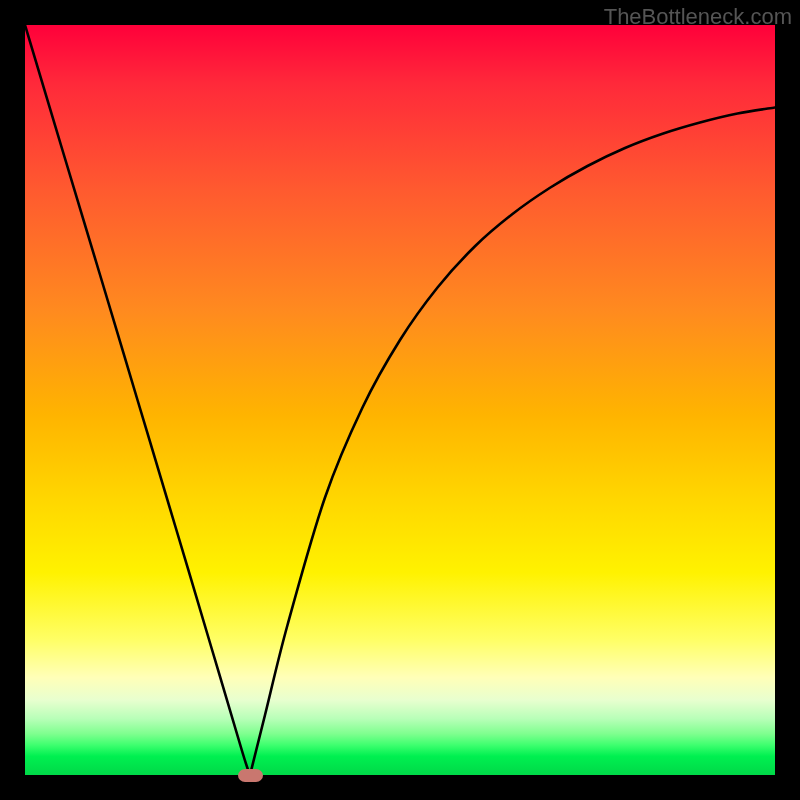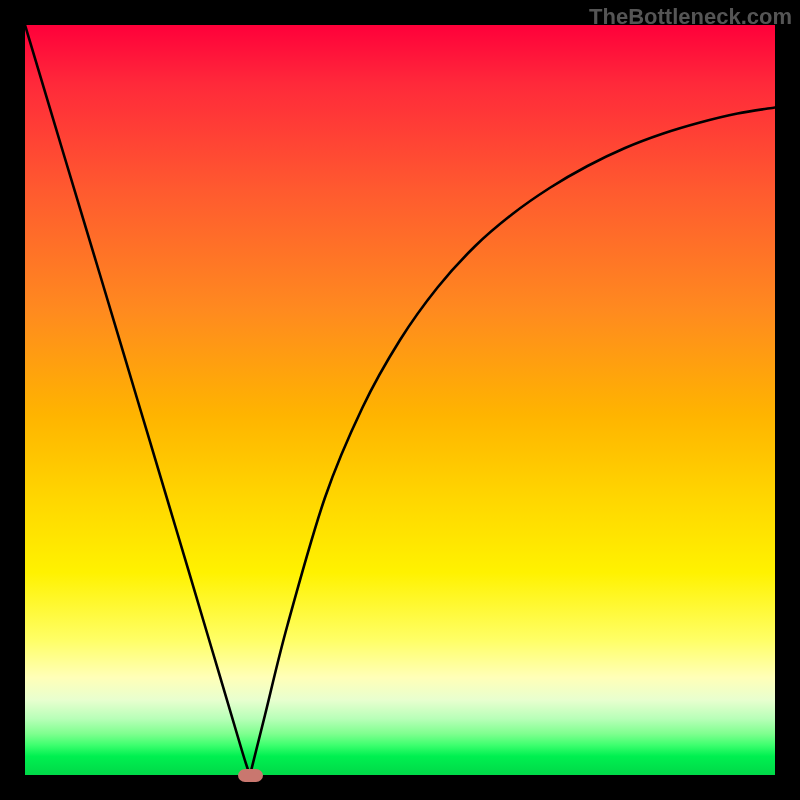--- a/index.html
+++ b/index.html
@@ -56,21 +56,21 @@
     border-radius: 7px / 6.5px;
     background: #c9776f;
   }
   #watermark {
     position: absolute;
     top: 4px;
     right: 8px;
     color: #555;
     font-size: 22px;
     letter-spacing: 0px;
-    font-weight: 700;
+    font-weight: 400;
   }
 </style>
 </head>
 <body>
 
 <div id="wrap">
   <div id="watermark">TheBottleneck.com</div>
   <div id="plot">
     <svg id="curve" viewBox="0 0 750 750" preserveAspectRatio="none">
       <path id="curve-path" fill="none" stroke="#000" stroke-width="2.6" stroke-linecap="round" stroke-linejoin="round" d="M 0.00 0.00 C 6.25 20.88, 25.00 83.63, 37.50 125.25 C 50.00 166.88, 62.50 208.13, 75.00 249.75 C 87.50 291.38, 100.00 333.25, 112.50 375.00 C 125.00 416.75, 137.50 458.38, 150.00 500.25 C 162.50 542.13, 176.25 588.38, 187.50 626.25 C 198.75 664.13, 211.25 706.88, 217.50 727.50 C 223.75 748.13, 223.75 746.25, 225.00 750.00 L 225.00 750.00 C 227.50 740.00, 233.75 715.00, 240.00 690.00 C 246.25 665.00, 252.50 636.25, 262.50 600.00 C 272.50 563.75, 287.50 508.75, 300.00 472.50 C 312.50 436.25, 325.00 408.75, 337.50 382.50 C 350.00 356.25, 362.50 335.00, 375.00 315.00 C 387.50 295.00, 400.00 278.13, 412.50 262.50 C 425.00 246.88, 437.50 233.50, 450.00 221.25 C 462.50 209.00, 475.00 198.75, 487.50 189.00 C 500.00 179.25, 512.50 170.75, 525.00 162.75 C 537.50 154.75, 550.00 147.63, 562.50 141.00 C 575.00 134.38, 587.50 128.38, 600.00 123.00 C 612.50 117.63, 625.00 113.00, 637.50 108.75 C 650.00 104.50, 662.50 100.88, 675.00 97.50 C 687.50 94.13, 700.00 91.00, 712.50 88.50 C 725.00 86.00, 743.75 83.50, 750.00 82.50"></path>

